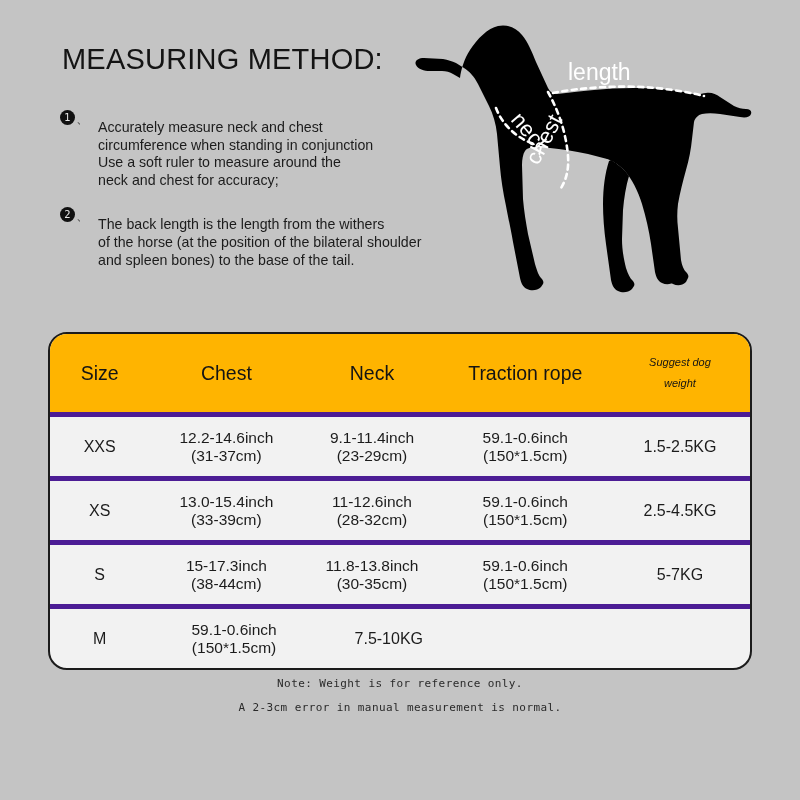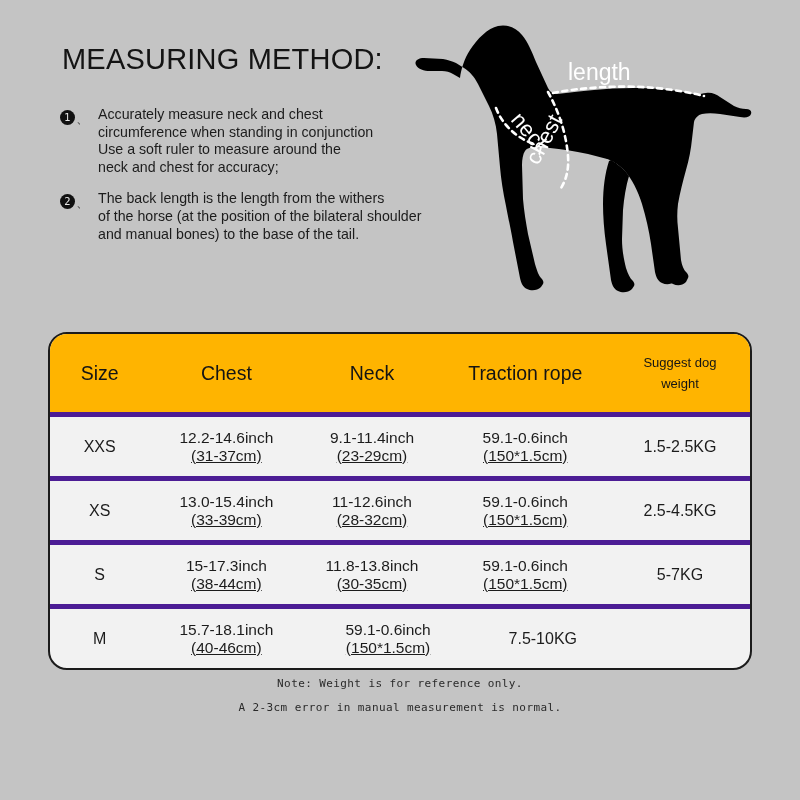--- a/index.html
+++ b/index.html
@@ -63,20 +63,21 @@
     color: #333;
     margin-left: 1px;
     transform: translateY(2px);
     display: inline-block;
   }
   .instr-body {
     margin-left: 9px;
     font-size: 14.2px;
     line-height: 17.6px;
     color: #1c1c1c;
+    margin-top: 13px;
   }
   .instr-line { white-space: nowrap; }
 
   
   #dog-figure {
     position: absolute;
     left: 398px;
     top: 14px;
     width: 400px;
     height: 310px;
@@ -119,31 +120,31 @@
   .c-chest  { width: 22.0%; }
   .c-neck   { width: 19.6%; }
   .c-rope   { width: 24.2%; }
   .c-weight { width: 20.0%; }
 
   .trow.header .cell {
     font-size: 19.5px;
     line-height: 23px;
     color: #141414;
   }
-  .trow.header .c-weight { font-size: 13px; line-height: 21px; }
+  .trow.header .c-weight { font-size: 11px; line-height: 21px; font-style: italic; }
 
   .cell .sub {
     display: block;
   }
   .trow.body .c-size,
   .trow.body .c-weight {
     font-size: 16px;
   }
   .trow.body .cell .l1 { display: block; }
-  .trow.body .cell .l2 { display: block; text-decoration: underline; }
+  .trow.body .cell .l2 { display: block; }
 
   
   #footer-note {
     position: absolute;
     left: 0;
     top: 672px;
     width: 800px;
     text-align: center;
     font-family: "DejaVu Sans Mono", monospace;
     font-size: 11px;
@@ -174,21 +175,21 @@
   </div>
 
   <div class="instr-item">
     <div class="instr-marker">
       <span class="num-circle">2</span>
       <span class="num-comma">、</span>
     </div>
     <div class="instr-body">
       <div class="instr-line">The back length is the length from the withers</div>
       <div class="instr-line">of the horse (at the position of the bilateral shoulder</div>
-      <div class="instr-line">and manual bones) to the base of the tail.</div>
+      <div class="instr-line">and spleen bones) to the base of the tail.</div>
     </div>
   </div>
 
 </div>
 
 <div id="dog-figure">
   <svg width="400" height="310" viewBox="0 0 400 310" xmlns="http://www.w3.org/2000/svg">
 
     <path fill="#000000" d="
       M 26 44
@@ -360,24 +361,20 @@
     </div>
     <div class="cell c-rope">
       <span class="l1">59.1-0.6inch</span>
       <span class="l2">(150*1.5cm)</span>
     </div>
     <div class="cell c-weight">5-7KG</div>
   </div>
 
   <div class="trow body">
     <div class="cell c-size">M</div>
-    <div class="cell c-chest">
-      <span class="l1">15.7-18.1inch</span>
-      <span class="l2">(40-46cm)</span>
-    </div>
     <div class="cell c-rope">
       <span class="l1">59.1-0.6inch</span>
       <span class="l2">(150*1.5cm)</span>
     </div>
     <div class="cell c-weight">7.5-10KG</div>
   </div>
 
 </div>
 
 <div id="footer-note">

